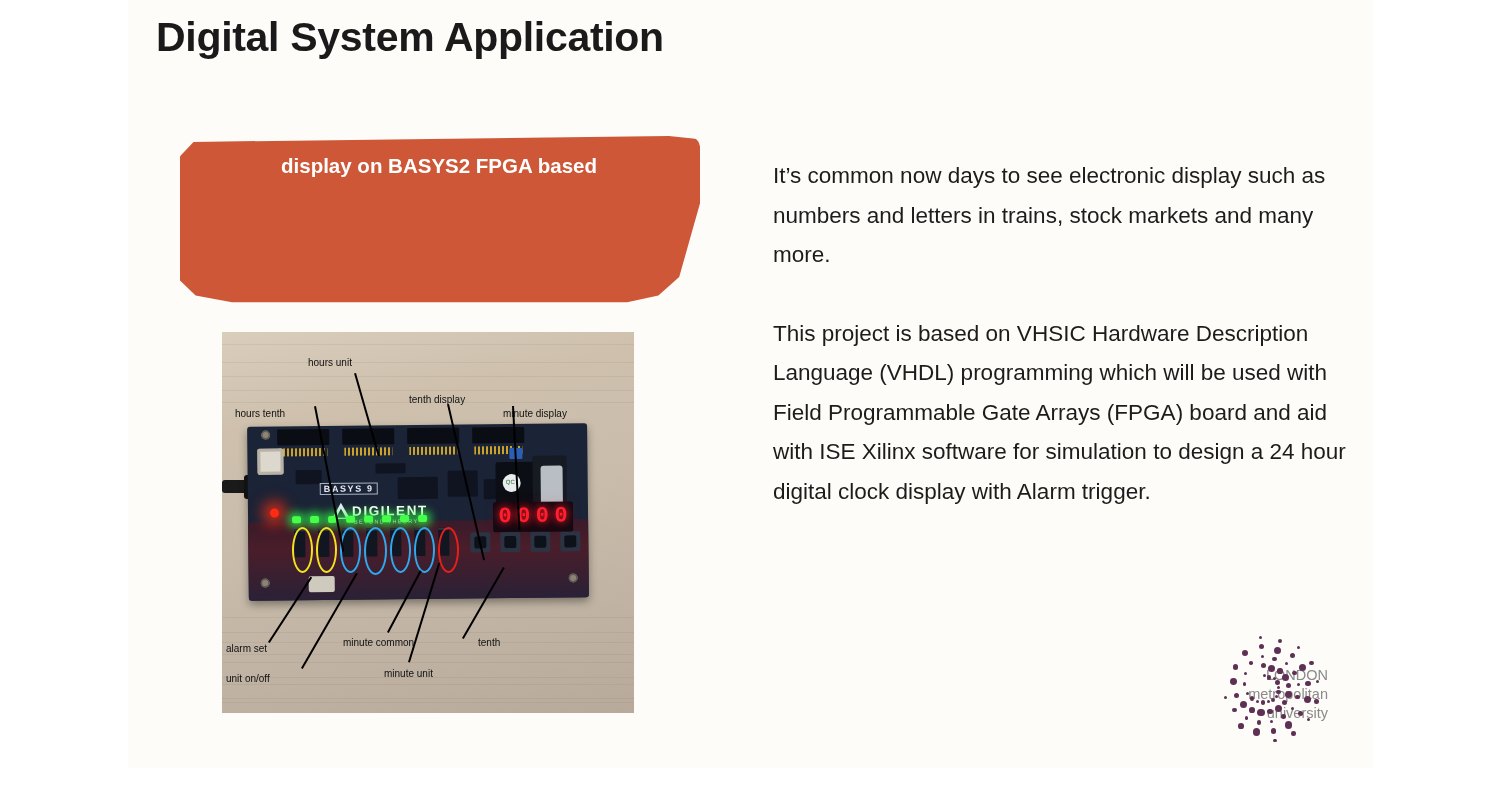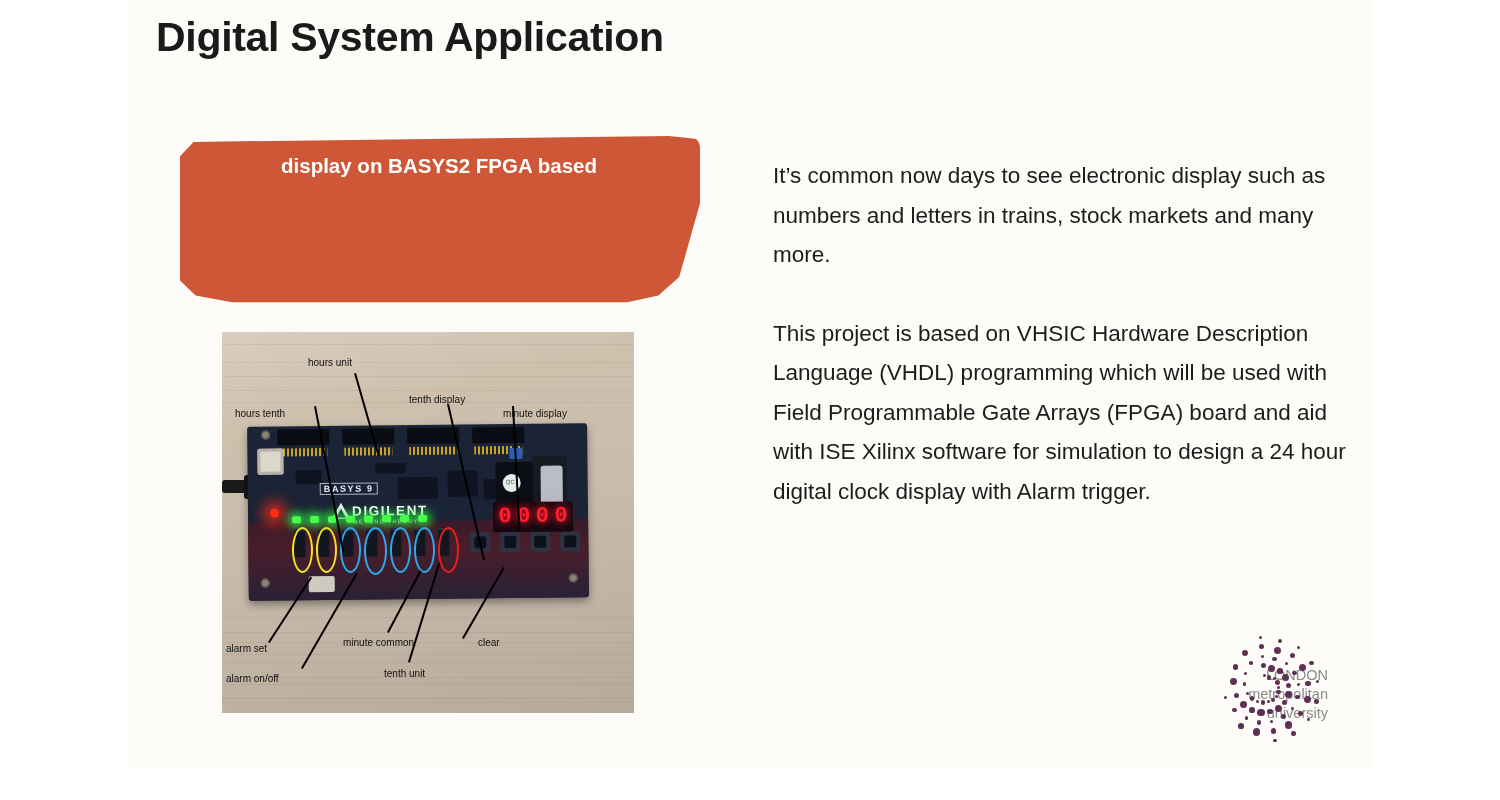--- a/index.html
+++ b/index.html
@@ -508,24 +508,24 @@
     <div class="leader" style="left:79px;  top:336px; width:110px; transform:rotate(-60deg);"></div>
     <div class="leader" style="left:165px; top:300px; width:70px;  transform:rotate(-62deg);"></div>
     <div class="leader" style="left:186px; top:330px; width:104px; transform:rotate(-73deg);"></div>
     <div class="leader" style="left:240px; top:306px; width:82px;  transform:rotate(-60deg);"></div>
 
     <div class="anno" style="left:86px;  top:25px;">hours unit</div>
     <div class="anno" style="left:13px;  top:76px;">hours tenth</div>
     <div class="anno" style="left:187px; top:62px;">tenth display</div>
     <div class="anno" style="left:281px; top:62px;margin-top:14px;">minute display</div>
     <div class="anno" style="left:4px;   top:311px;">alarm set</div>
-    <div class="anno" style="left:4px;   top:341px;">alarm on/off</div>
+    <div class="anno" style="left:4px;   top:341px;">unit on/off</div>
     <div class="anno" style="left:121px; top:305px;">minute common</div>
-    <div class="anno" style="left:162px; top:336px;">tenth unit</div>
-    <div class="anno" style="left:256px; top:305px;">clear</div>
+    <div class="anno" style="left:162px; top:336px;">minute unit</div>
+    <div class="anno" style="left:256px; top:305px;">tenth</div>
   </div>
 
   <div id="logo">
     <div id="logo-text">
       <div>LONDON</div>
       <div>metropolitan</div>
       <div>university</div>
     </div>
     <div id="logo-dots">
         <div class="logo-dot" style="left:53.0px; top:41.6px; width:3.0px; height:3.0px; background:#5E3054;"></div>

